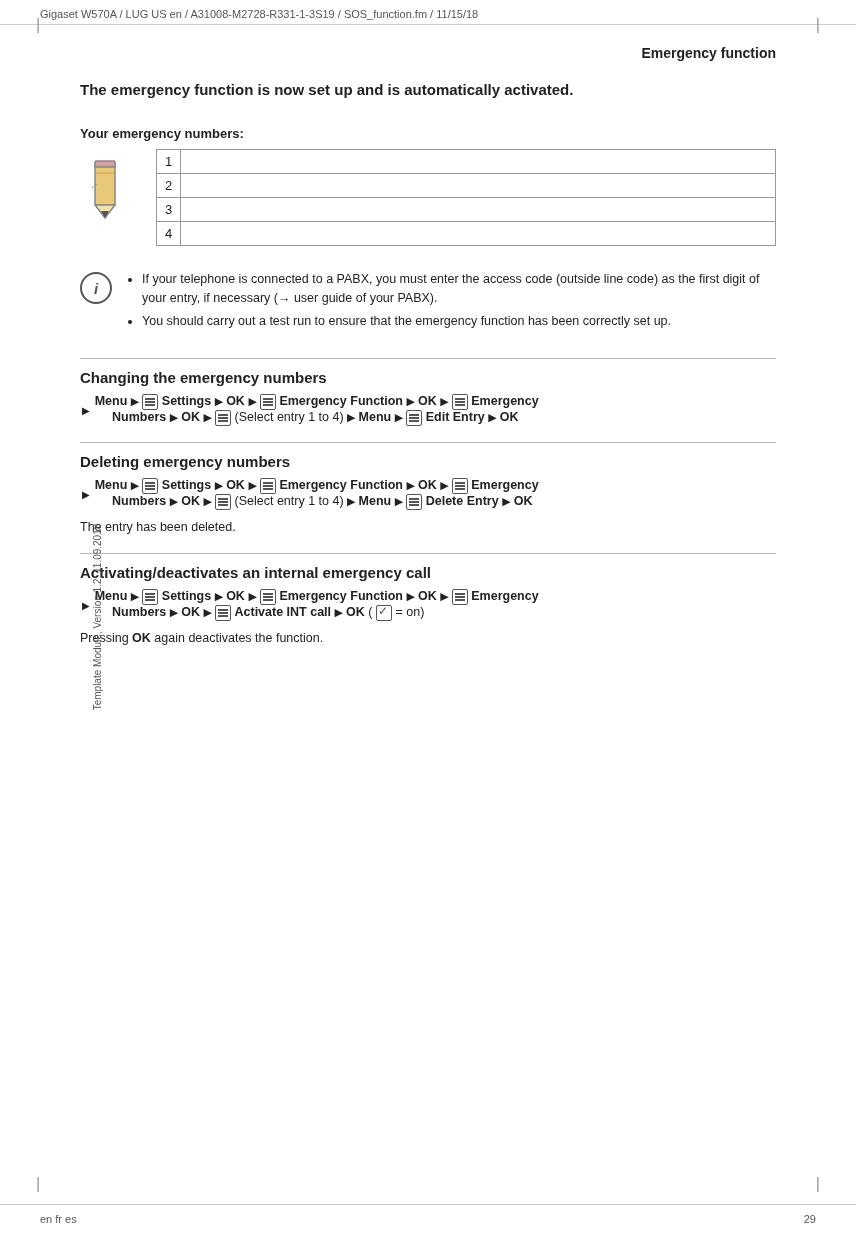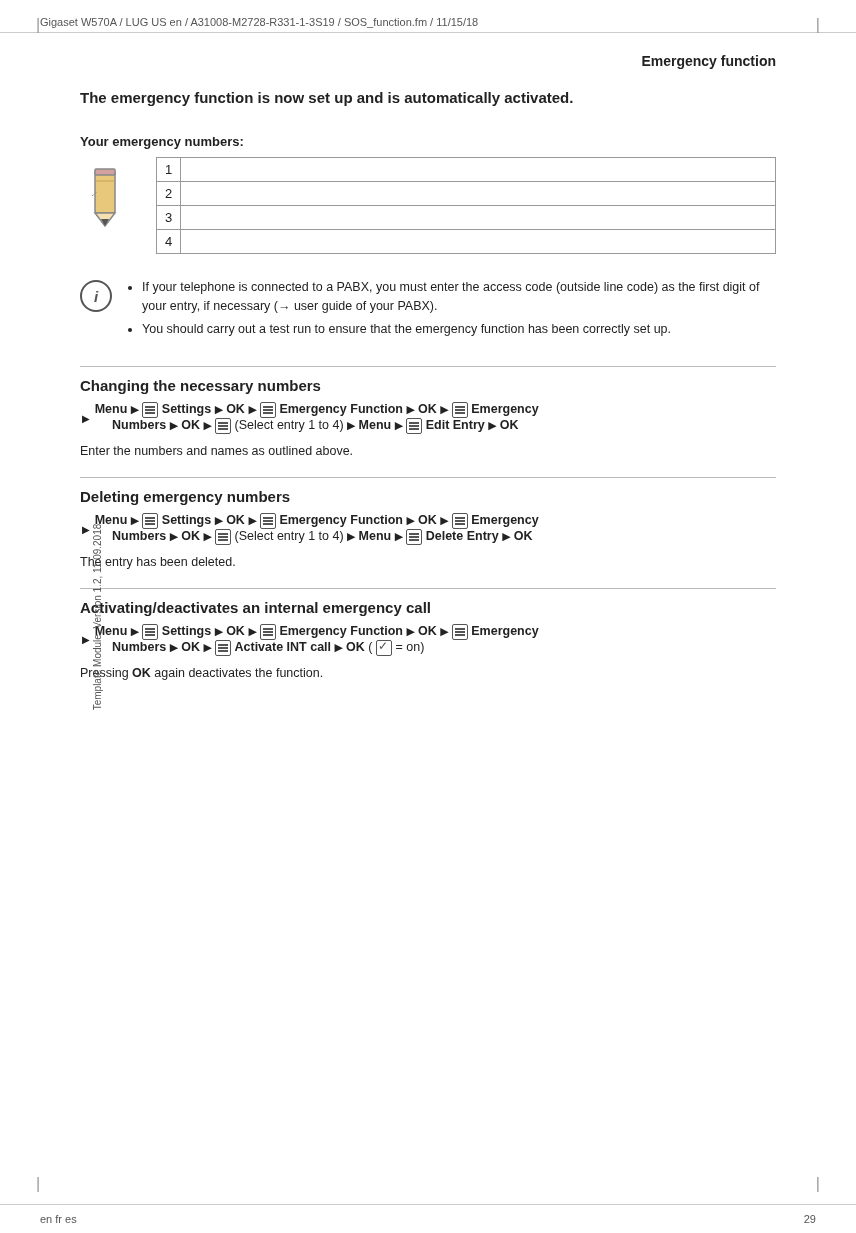--- a/index.html
+++ b/index.html
@@ -10,21 +10,21 @@
       background: #fff;
       width: 856px;
       min-height: 1233px;
       position: relative;
       overflow: hidden;
     }
 
     .page-header {
       font-size: 11px;
       color: #555;
-      padding: 16px 40px 4px 40px;
+      padding: 8px 40px 4px 40px;
       border-bottom: 1px solid #ccc;
       display: flex;
       justify-content: space-between;
     }
 
     .page-content {
       padding: 20px 80px 20px 80px;
     }
 
     .page-title-right {
@@ -337,21 +337,21 @@
     <div class="info-icon-circle">i</div>
     <div class="info-text">
       <ul>
         <li>If your telephone is connected to a PABX, you must enter the access code (outside line code) as the first digit of your entry, if necessary (→ user guide of your PABX).</li>
         <li>You should carry out a test run to ensure that the emergency function has been correctly set up.</li>
       </ul>
     </div>
   </div>
 
   <hr class="section-divider">
-  <div class="section-heading">Changing the necessary numbers</div>
+  <div class="section-heading">Changing the emergency numbers</div>
   <div class="nav-steps">
     <span>
       <span class="nav-label">Menu</span>
       <span class="nav-arrow"> ▶ </span>
       <span class="nav-icon lines"></span>
       <span class="nav-label"> Settings</span>
       <span class="nav-arrow"> ▶ </span>
       <span class="nav-label">OK</span>
       <span class="nav-arrow"> ▶ </span>
       <span class="nav-icon lines"></span>
@@ -371,21 +371,20 @@
       <span class="nav-label-normal"> (Select entry 1 to 4)</span>
       <span class="nav-arrow"> ▶ </span>
       <span class="nav-label">Menu</span>
       <span class="nav-arrow"> ▶ </span>
       <span class="nav-icon lines"></span>
       <span class="nav-label"> Edit Entry</span>
       <span class="nav-arrow"> ▶ </span>
       <span class="nav-label">OK</span>
     </span>
   </div>
-  <div class="step-description">Enter the numbers and names as outlined above.</div>
 
   <hr class="section-divider">
   <div class="section-heading">Deleting emergency numbers</div>
   <div class="nav-steps">
     <span>
       <span class="nav-label">Menu</span>
       <span class="nav-arrow"> ▶ </span>
       <span class="nav-icon lines"></span>
       <span class="nav-label"> Settings</span>
       <span class="nav-arrow"> ▶ </span>

